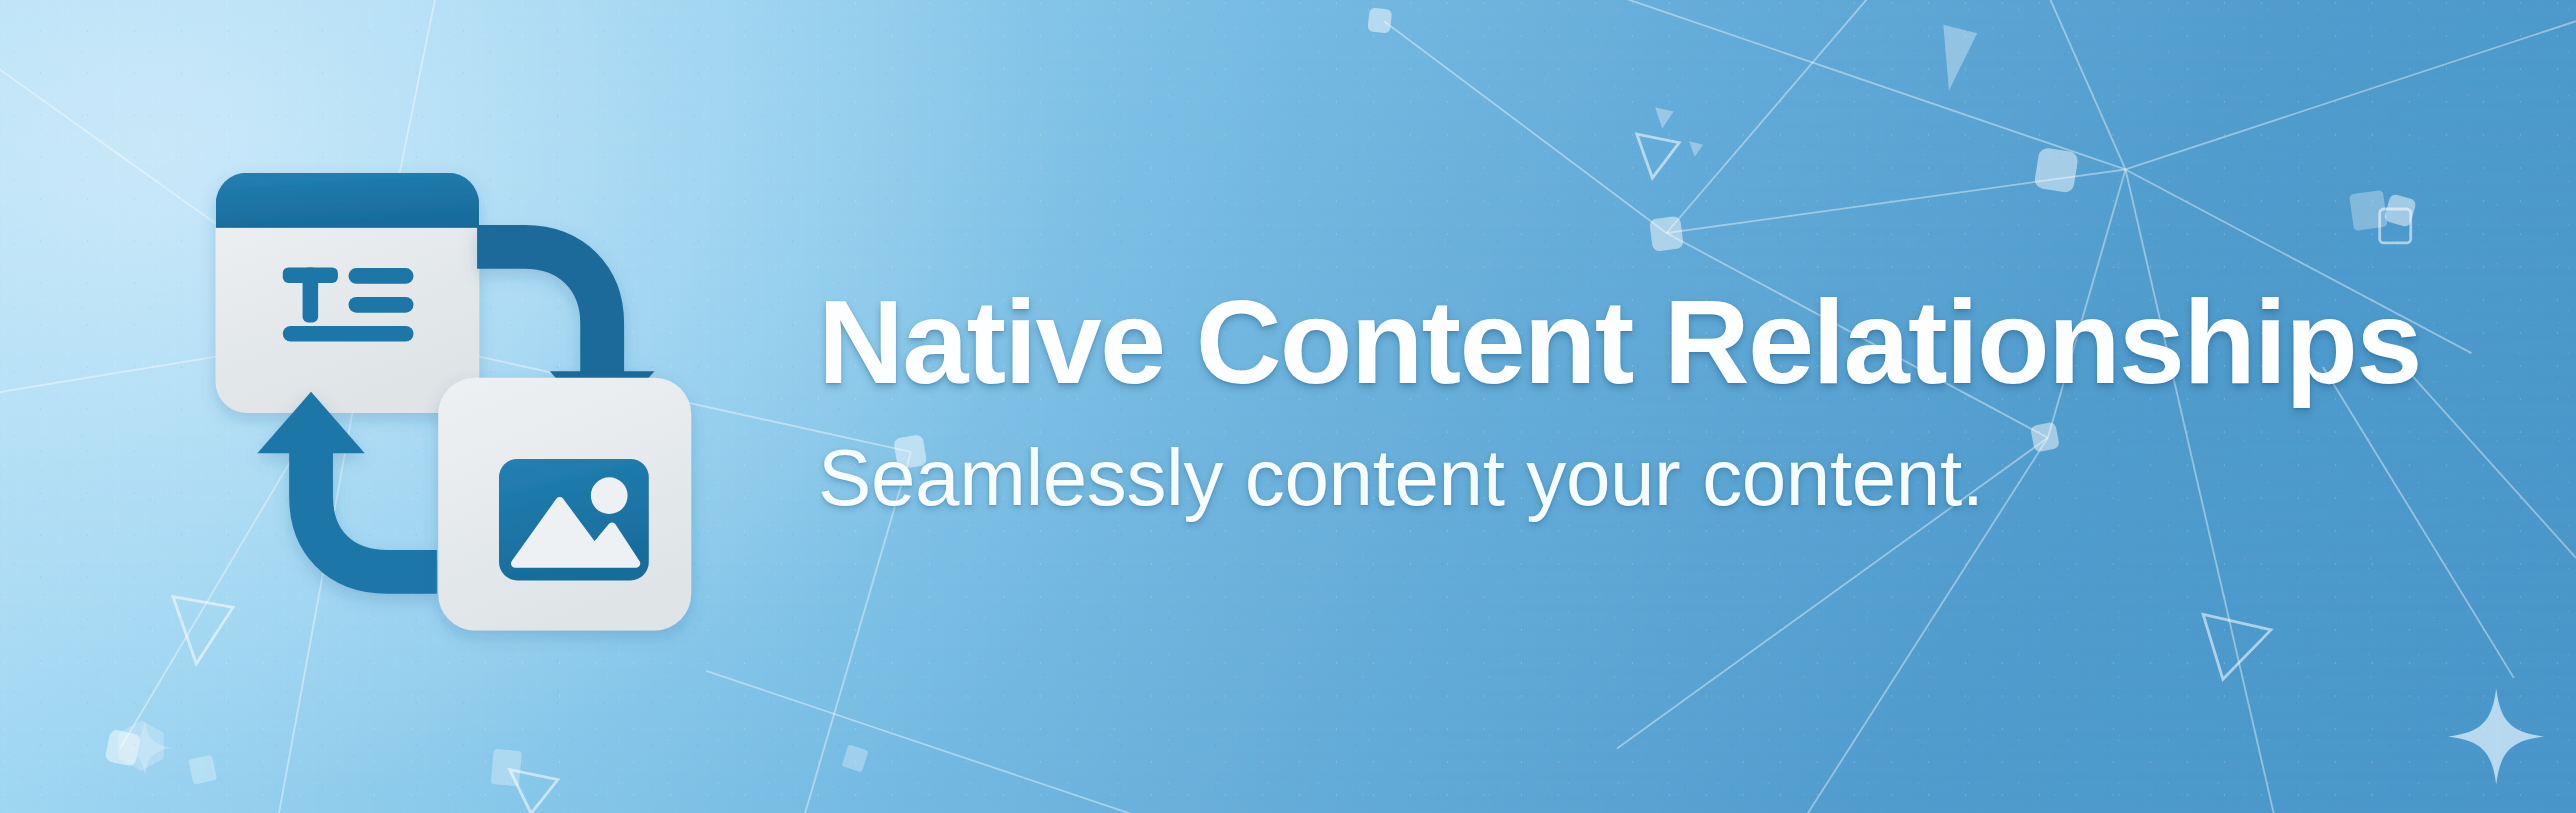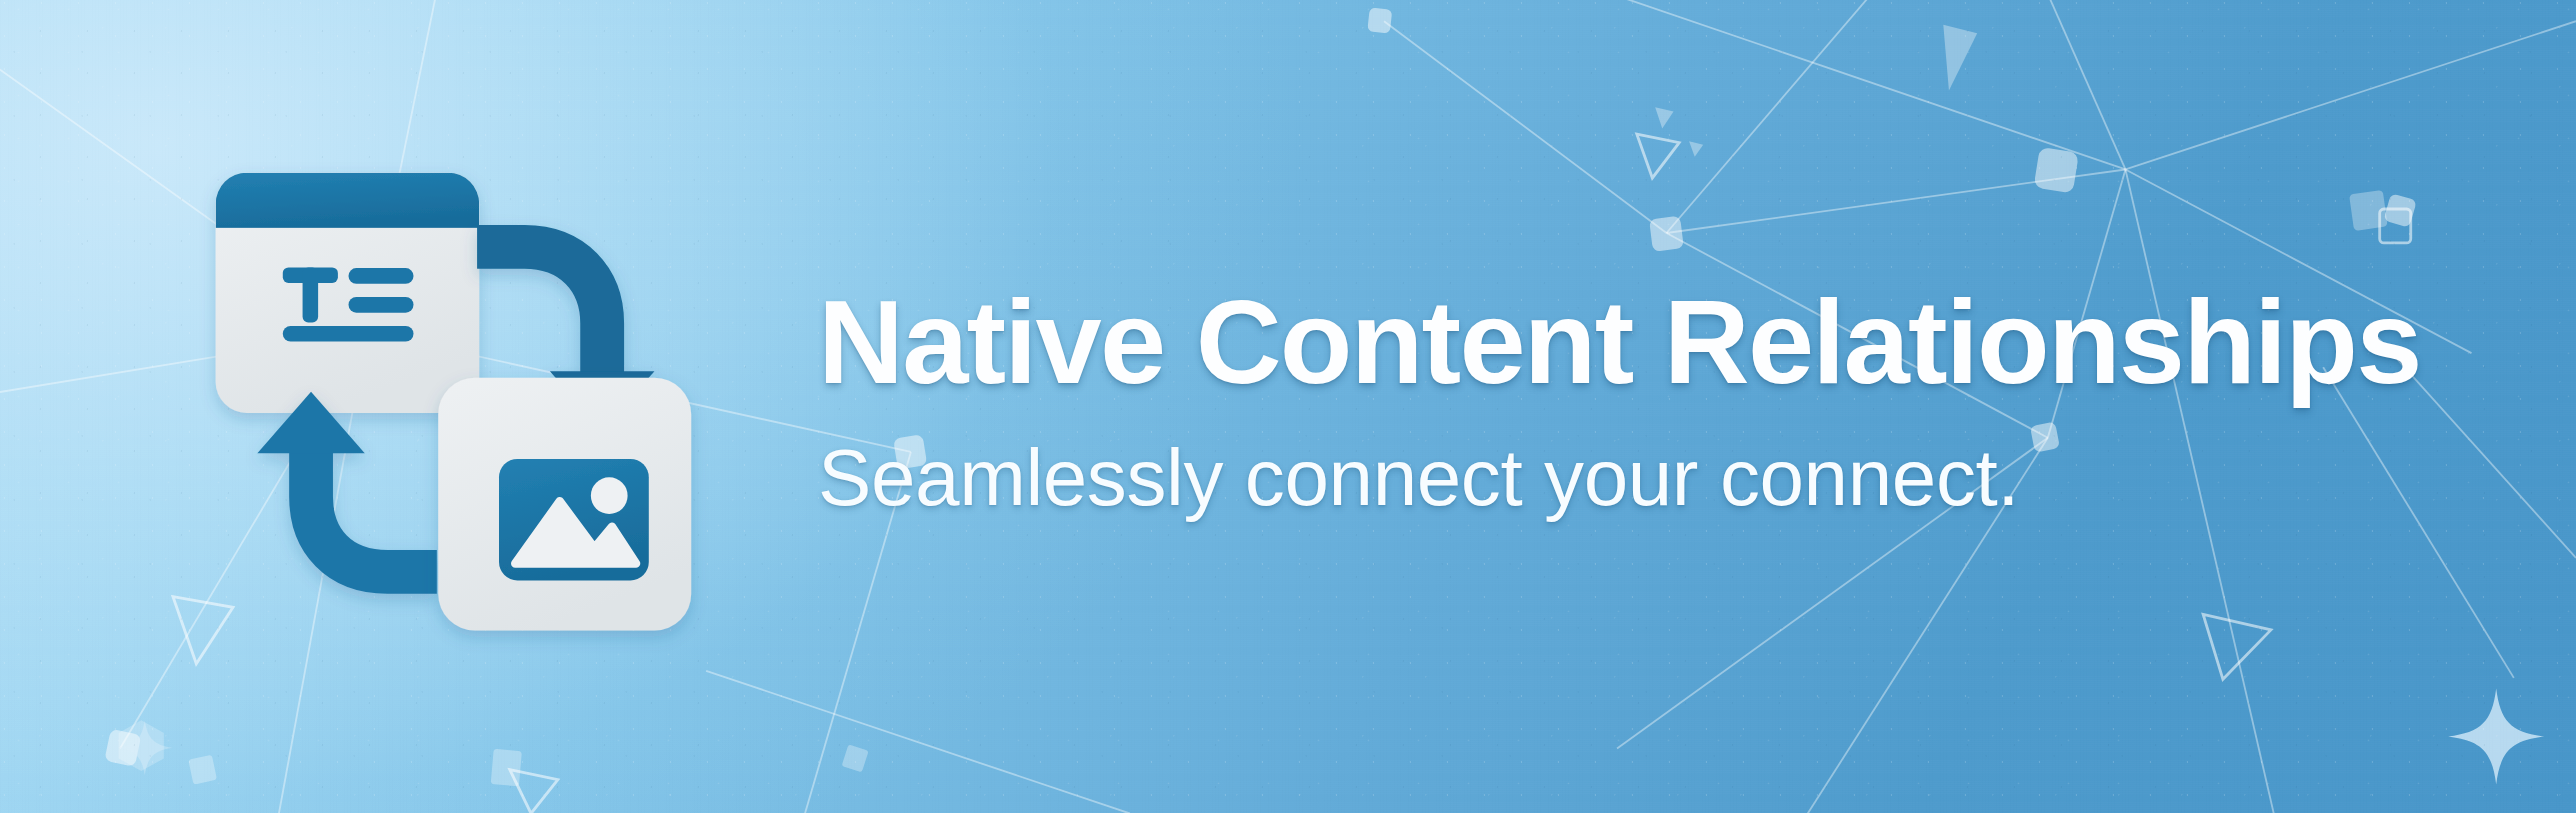--- a/index.html
+++ b/index.html
@@ -206,17 +206,17 @@
           <rect x="426" y="440" width="212" height="172" rx="26" ry="26" fill="url(#blueGrad)"></rect>
           <circle cx="582" cy="492" r="26" fill="#eef1f3"></circle>
           <path d="M 449 588 L 512 500 L 561 566 L 586 536 L 620 588 Z" fill="#eef1f3" stroke="#eef1f3" stroke-width="12" stroke-linejoin="round"></path>
         </g>
       </g>
     </svg>
   </div>
 
   <div class="text-block">
     <h1 class="headline">Native Content Relationships</h1>
-    <p class="subhead">Seamlessly connect your connect.</p>
+    <p class="subhead">Seamlessly content your content.</p>
   </div>
 
 </div>
 
 
 </body></html>

